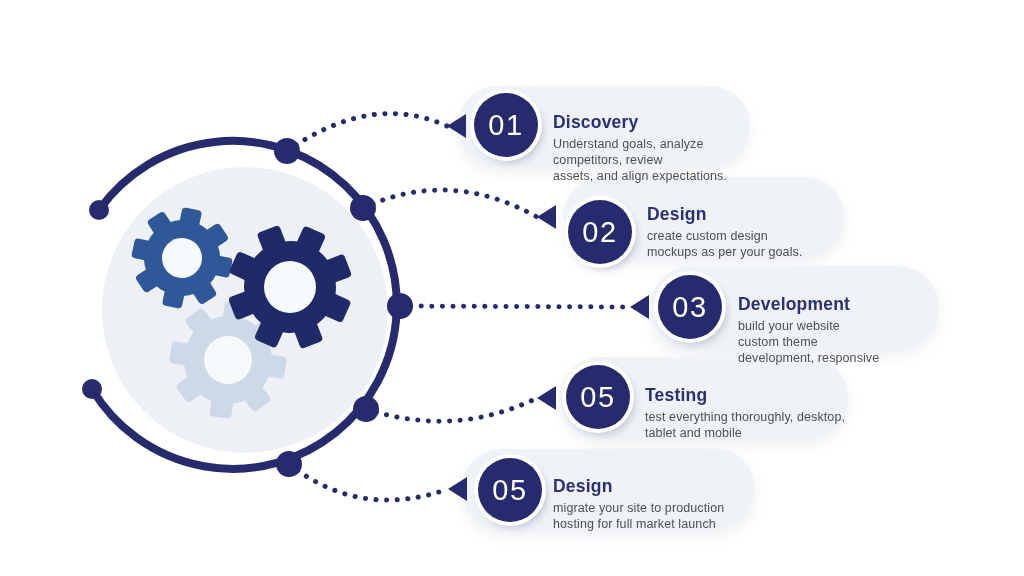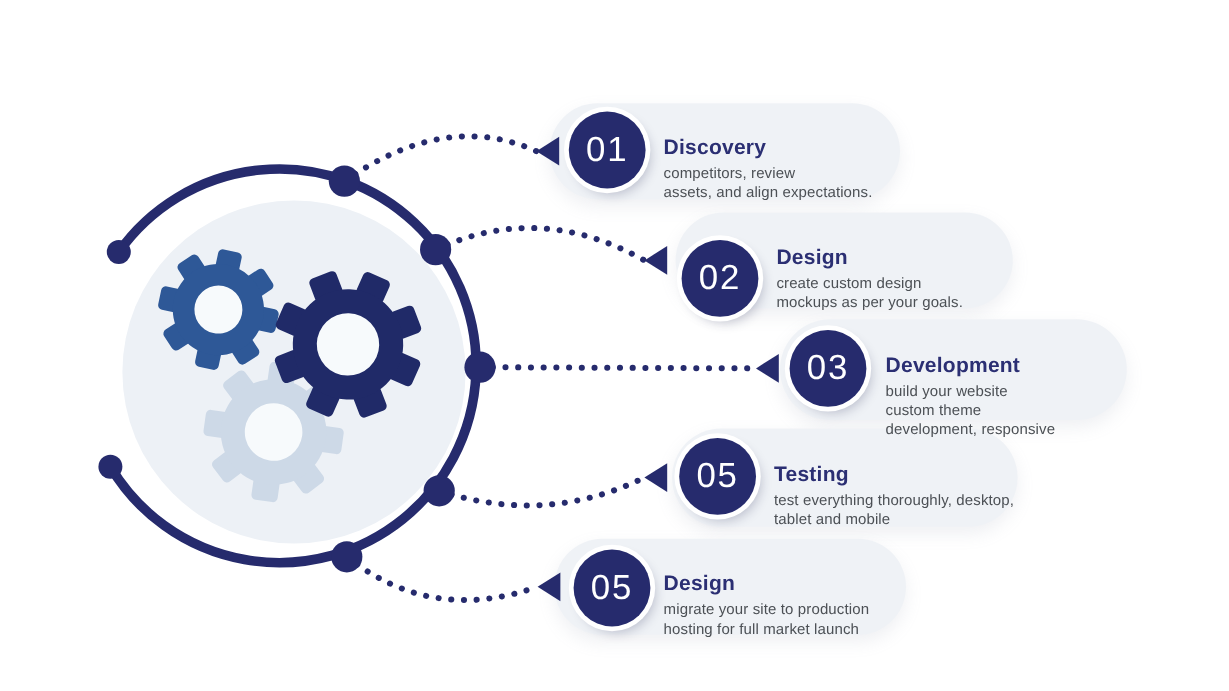--- a/index.html
+++ b/index.html
@@ -126,20 +126,21 @@
     <polygon points="537,398 556,386 556,410" fill="#262b6d"></polygon>
     <polygon points="448,489 467,477 467,501" fill="#262b6d"></polygon>
   </svg>
 
   <div class="pill" style="left:458px;top:86px;width:292px;height:80px"></div>
   <div class="badge" style="left:474px;top:93px">
     <span>01</span>
   </div>
   <div class="step-text" style="left:553px;top:92px">
     <div class="step-title">Discovery</div>
+    <div class="desc-line">Understand goals, analyze</div>
     <div class="desc-line">competitors, review</div>
     <div class="desc-line">assets, and align expectations.</div>
   </div>
 
   <div class="pill" style="left:563px;top:177px;width:281px;height:80px"></div>
   <div class="badge" style="left:568px;top:200px">
     <span>02</span>
   </div>
   <div class="step-text" style="left:647px;top:184px">
     <div class="step-title">Design</div>

